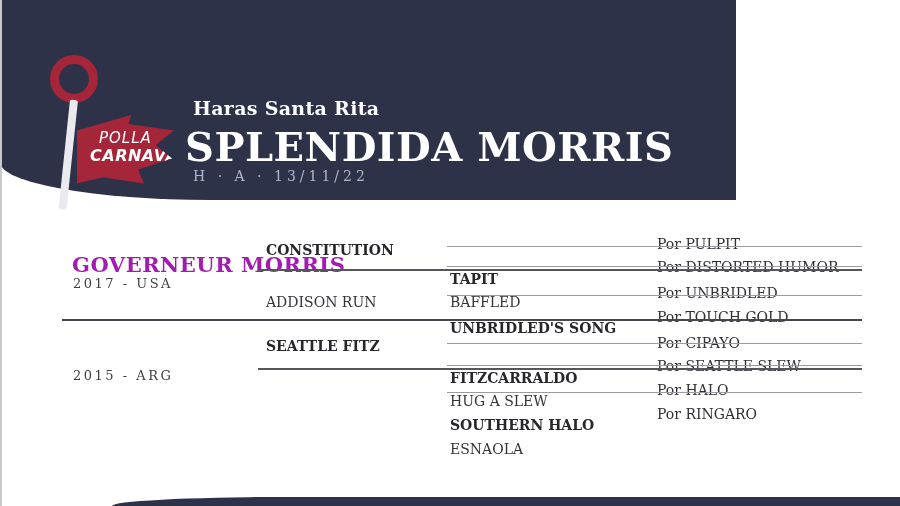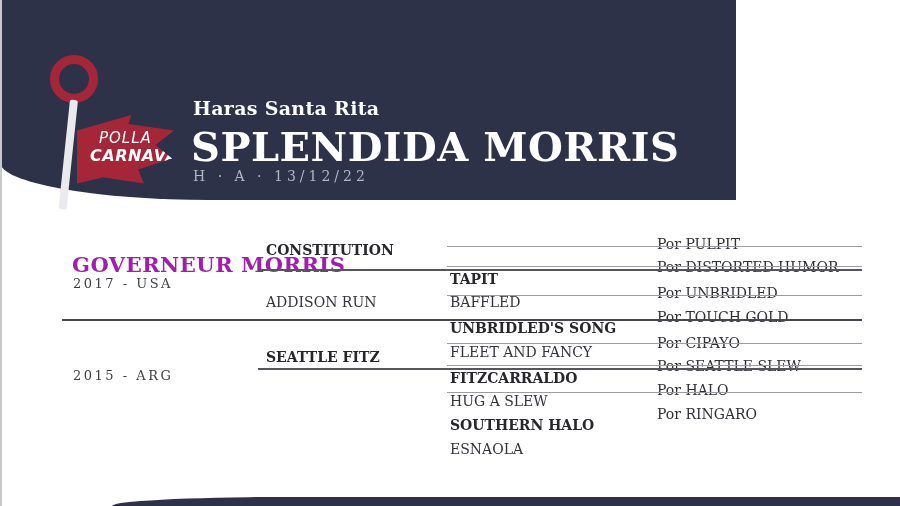--- a/index.html
+++ b/index.html
@@ -38,21 +38,21 @@
     font-family:"DejaVu Sans", sans-serif;font-style:italic;font-weight:300;
     font-size:15px;letter-spacing:1px;line-height:1;
   }
   .flag .fl2{
     position:absolute;left:13px;top:33px;color:#fff;
     font-family:"DejaVu Sans", sans-serif;font-style:italic;font-weight:800;
     font-size:16px;letter-spacing:0.5px;line-height:1;
   }
   
   .farm{position:absolute;left:193px;top:99px;color:#fff;font-size:19px;font-weight:700;letter-spacing:0.3px;line-height:1;}
-  .horse{position:absolute;left:191px;top:127px;color:#fff;font-size:40px;font-weight:800;letter-spacing:0.5px;line-height:1;white-space:nowrap;}
+  .horse{position:absolute;left:185px;top:127px;color:#fff;font-size:40px;font-weight:800;letter-spacing:0.5px;line-height:1;white-space:nowrap;}
   .meta{position:absolute;left:193px;top:169px;color:#b2b6c8;font-size:14px;letter-spacing:4px;line-height:1;}
   
   .pedigree{position:absolute;left:0;top:200px;width:900px;height:306px;}
   .g1name{position:absolute;left:72px;font-size:21px;font-weight:800;color:#a21caf;letter-spacing:0.5px;line-height:1;white-space:nowrap;}
   .g1info{position:absolute;left:73px;font-size:13px;color:#3e3e44;letter-spacing:2.5px;line-height:1;}
   .g2{position:absolute;left:266px;font-size:14px;color:#33333a;line-height:1;white-space:nowrap;}
   .g3{position:absolute;left:450px;font-size:14px;color:#33333a;line-height:1;white-space:nowrap;margin-top:43px;}
   .por{position:absolute;left:657px;font-size:14px;color:#2f2f36;line-height:1;white-space:nowrap;margin-top:8px;}
   .bold{font-weight:bold;color:#26262b;}
   .rule{position:absolute;background:#9b9ba1;height:1px;left:447px;width:415px;}
@@ -72,40 +72,39 @@
 
   <div class="hdr-left">
     <div class="ring"></div>
     <div class="pole"></div>
     <div class="flag">
       <span class="fl1">POLLA</span>
       <span class="fl2">CARNAVAL</span>
     </div>
     <div class="farm">Haras Santa Rita</div>
     <div class="horse">SPLENDIDA MORRIS</div>
-    <div class="meta">H · A · 13/12/22</div>
+    <div class="meta">H · A · 13/11/22</div>
   </div>
 
   <div class="pedigree">
 
     <div class="g1name" style="top:54px">GOVERNEUR MORRIS</div>
     <div class="g1info" style="top:77px">2017 - USA</div>
     <div class="g1info" style="top:169px">2015 - ARG</div>
 
     <div class="g2 bold" style="top:43px">CONSTITUTION</div>
     <div class="g2" style="top:95px">ADDISON RUN</div>
-    <div class="g2 bold" style="top:150px">SEATTLE FITZ</div>
+    <div class="g2 bold" style="top:139px">SEATTLE FITZ</div>
 
     <div class="g3 bold" style="top:29px">TAPIT</div>
     <div class="por" style="top:29px">Por PULPIT</div>
     <div class="g3" style="top:52px">BAFFLED</div>
     <div class="por" style="top:52px">Por DISTORTED HUMOR</div>
     <div class="g3 bold" style="top:78px">UNBRIDLED'S SONG</div>
     <div class="por" style="top:78px">Por UNBRIDLED</div>
-    <div class="g3" style="top:102px">FLEET AND FANCY</div>
     <div class="por" style="top:102px">Por TOUCH GOLD</div>
 
     <div class="g3 bold" style="top:128px">FITZCARRALDO</div>
     <div class="por" style="top:128px">Por CIPAYO</div>
     <div class="g3" style="top:151px">HUG A SLEW</div>
     <div class="por" style="top:151px">Por SEATTLE SLEW</div>
     <div class="g3 bold" style="top:175px">SOUTHERN HALO</div>
     <div class="por" style="top:175px">Por HALO</div>
     <div class="g3" style="top:199px">ESNAOLA</div>
     <div class="por" style="top:199px">Por RINGARO</div>

